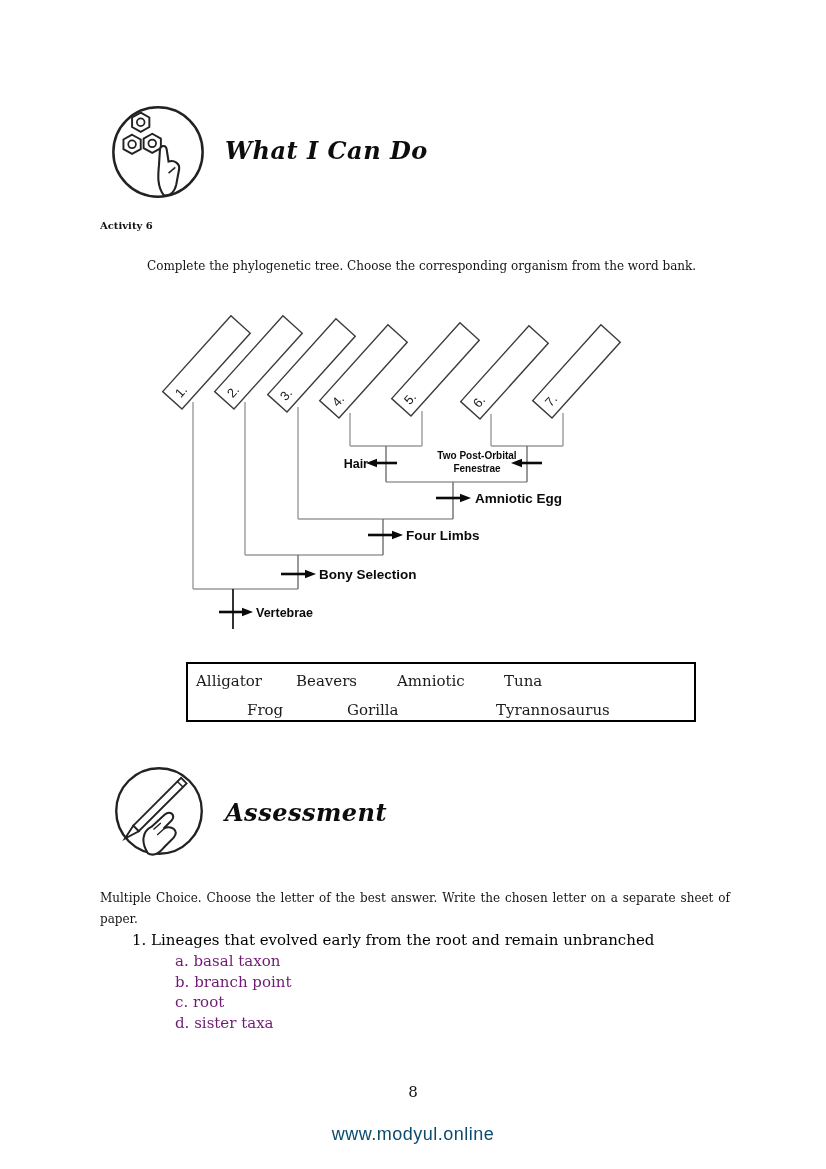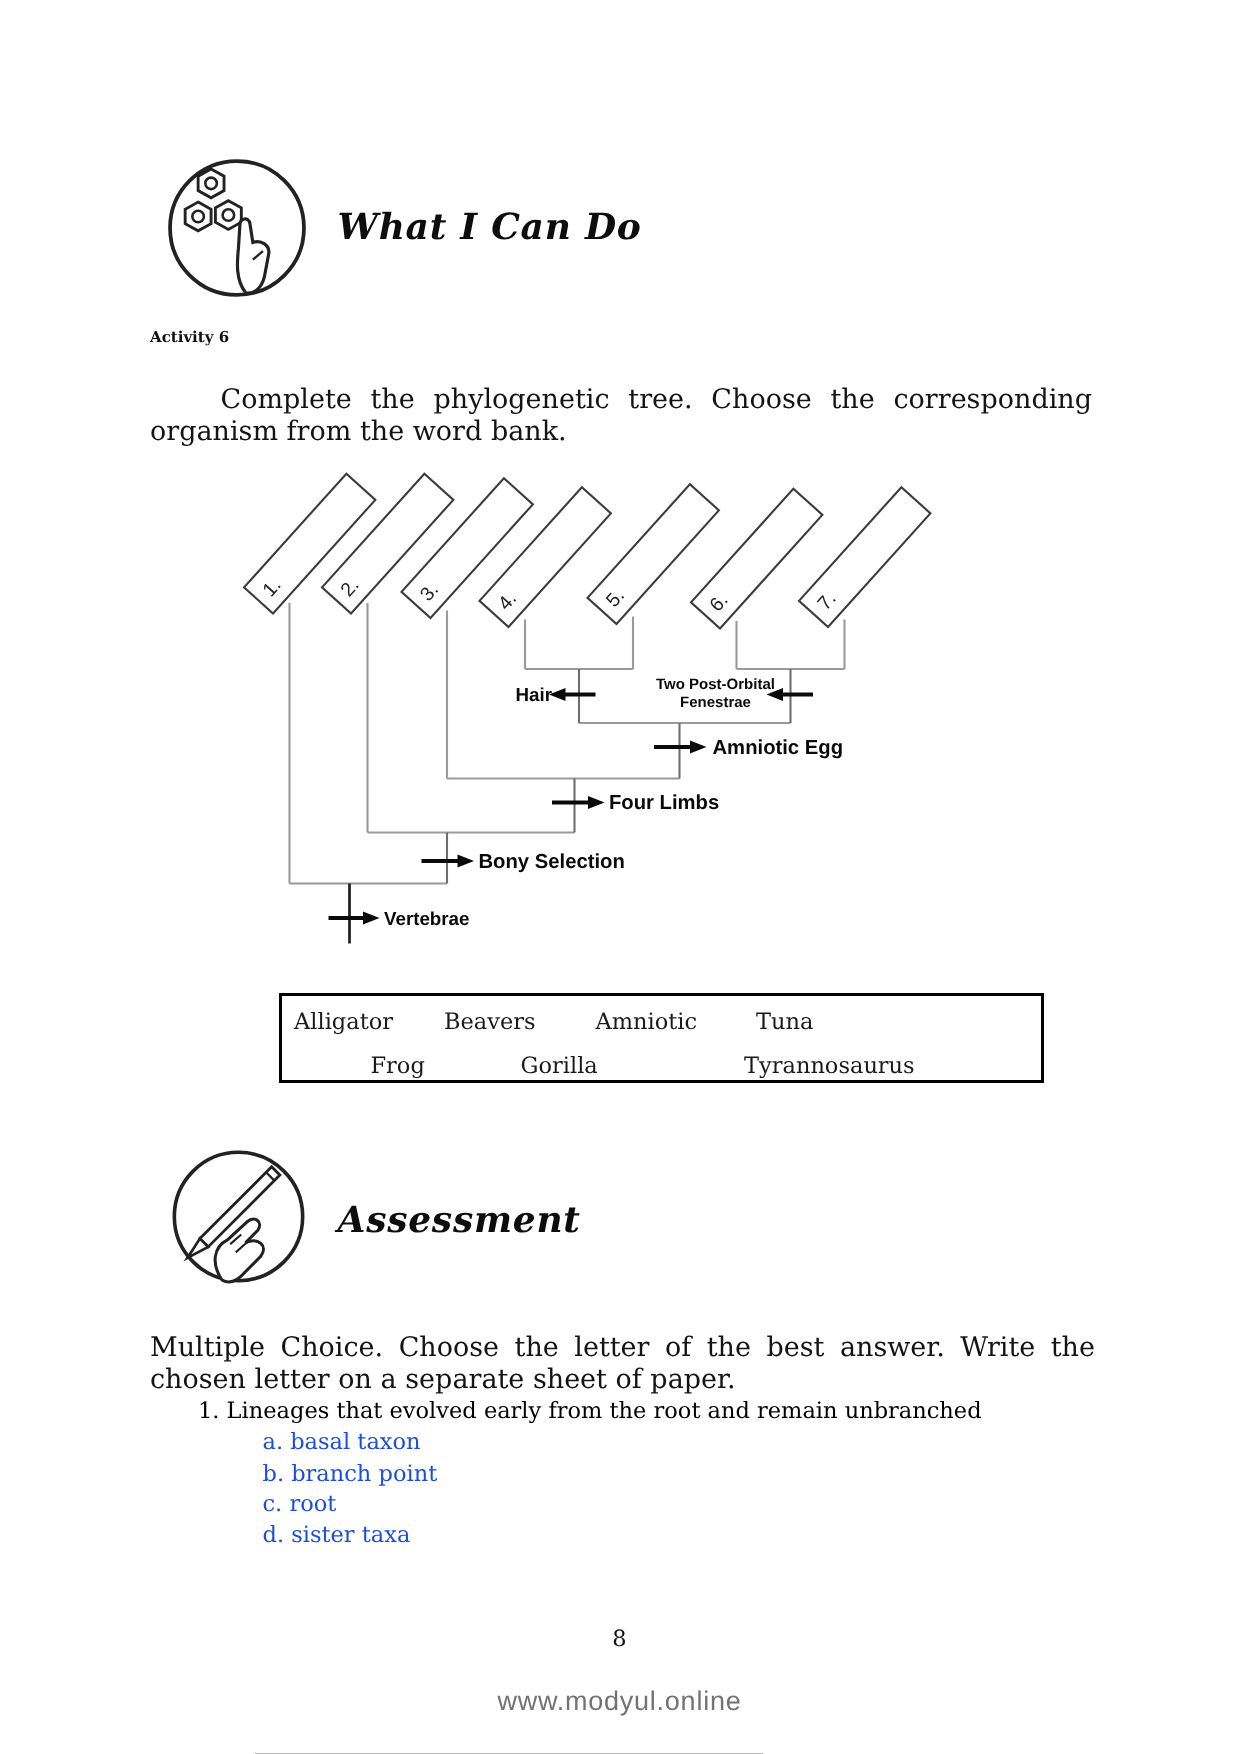--- a/index.html
+++ b/index.html
@@ -7,34 +7,34 @@
     position:relative;width:826px;height:1169px;background:#ffffff;
     margin:0 auto;overflow:hidden;
     font-family:"DejaVu Serif","Liberation Serif",serif;color:#111;padding-left:18px;
   }
   .abs{position:absolute;}
   .section-title{
     font-family:"DejaVu Serif",serif;font-weight:bold;font-style:italic;
     font-size:24px;letter-spacing:.5px;color:#0d0d0d;
   }
   .bold-head{font-weight:bold;font-size:10px;}
-  .body-par{font-size:18px;line-height:21px;text-align:justify;color:#141414;}
+  .body-par{font-size:12px;line-height:21px;text-align:justify;color:#141414;}
   .indent{text-indent:47px;}
   .wordbank{
     border:2px solid #000;box-sizing:border-box;
     font-size:15px;color:#1a1a1a;
   }
   .wb-row{position:absolute;white-space:nowrap;}
   .wb-row span{position:absolute;}
   .q-line{font-size:15px;line-height:20.7px;color:#000000;}
-  .opt{font-size:15px;line-height:20.7px;color:#1d4ed8;}
+  .opt{font-size:15px;line-height:20.7px;color:#701a75;}
   .page-num{font-size:15px;color:#111;text-align:center;width:826px;}
   .footer{
     font-family:"Liberation Sans",sans-serif;font-size:18px;letter-spacing:.5px;
-    color:#737373;text-align:center;width:826px;
+    color:#0c4a6e;text-align:center;width:826px;
   }
   svg text.leaf-num{font-family:"Liberation Sans",sans-serif;font-size:13px;fill:#222;}
   svg text.trait{font-family:"Liberation Sans",sans-serif;font-weight:bold;fill:#0a0a0a;}
 </style>
 </head>
 <body>
 
 <div class="page">
 
   <svg class="abs" style="left:110px;top:104px;" width="96" height="96" viewBox="0 0 100 100">

